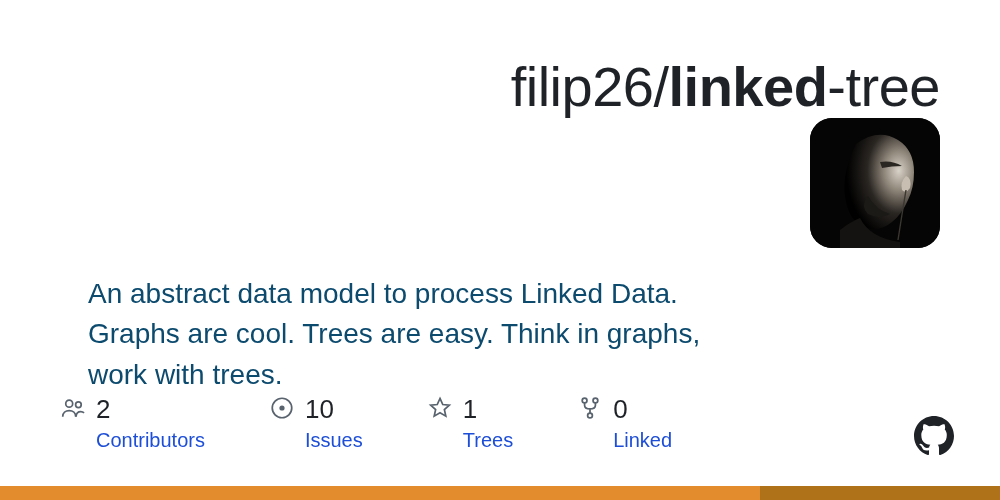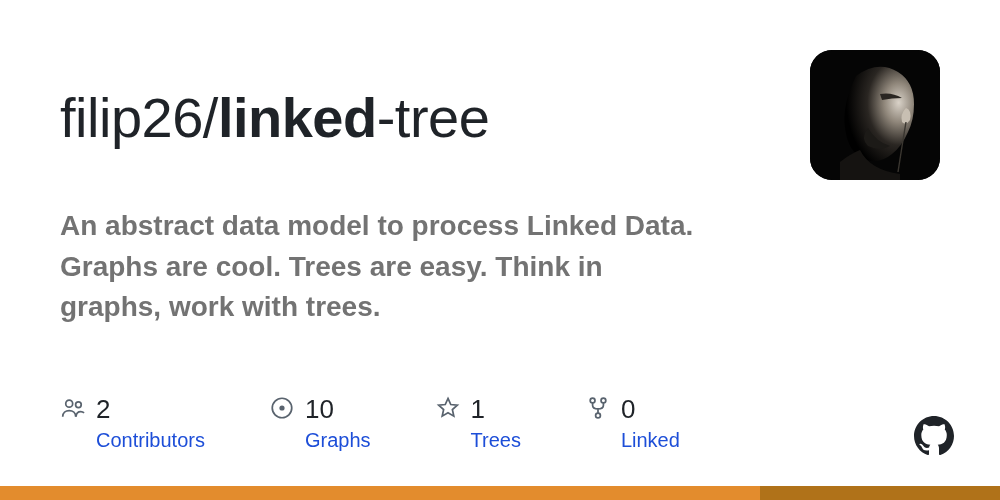--- a/index.html
+++ b/index.html
@@ -12,21 +12,22 @@
   }
   .card {
     width: 1000px;
     height: 500px;
     position: relative;
     padding: 50px 60px 0 60px;
   }
   .header-row {
     display: flex;
     justify-content: space-between;
-    align-items: center;
+    align-items: flex-end;
+    flex-direction: column;
   }
   .title {
     font-size: 56px;
     font-weight: 400;
     color: #1f2328;
     letter-spacing: -0.5px;
     line-height: 1.1;
     padding-top: 6px;
   }
   .title .owner { font-weight: 400; }
@@ -41,23 +42,24 @@
     overflow: hidden;
     flex-shrink: 0;
     margin-left: 30px;
     position: relative;
   }
   .avatar svg { width: 100%; height: 100%; display: block; }
   .description {
     margin-top: 26px;
     font-size: 28px;
     line-height: 1.45;
-    color: #737373;
+    color: #0c4a6e;
     max-width: 640px;
-    font-weight: 700;
+    font-weight: 400;
+    margin-left: 28px;
   }
   .stats {
     position: absolute;
     left: 60px;
     bottom: 48px;
     display: flex;
     gap: 64px;
     align-items: flex-start;
   }
   .stat {
@@ -165,21 +167,21 @@
     <div class="stat">
       <div class="stat-top">
         <span>
           <svg viewBox="0 0 24 24">
               <circle cx="12" cy="12" r="9"></circle>
               <circle cx="12" cy="12" r="2.4" fill="#59636e" stroke="none"></circle>
             </svg>
         </span>
         <span class="stat-count">10</span>
       </div>
-      <span class="stat-label">Graphs</span>
+      <span class="stat-label">Issues</span>
     </div>
 
     <div class="stat">
       <div class="stat-top">
         <span>
           <svg viewBox="0 0 24 24">
               <path d="M12 3.2l2.55 5.6 6.05.6-4.55 4.1 1.3 6-5.35-3.1-5.35 3.1 1.3-6L3.4 9.4l6.05-.6L12 3.2z"></path>
             </svg>
         </span>
         <span class="stat-count">1</span>

